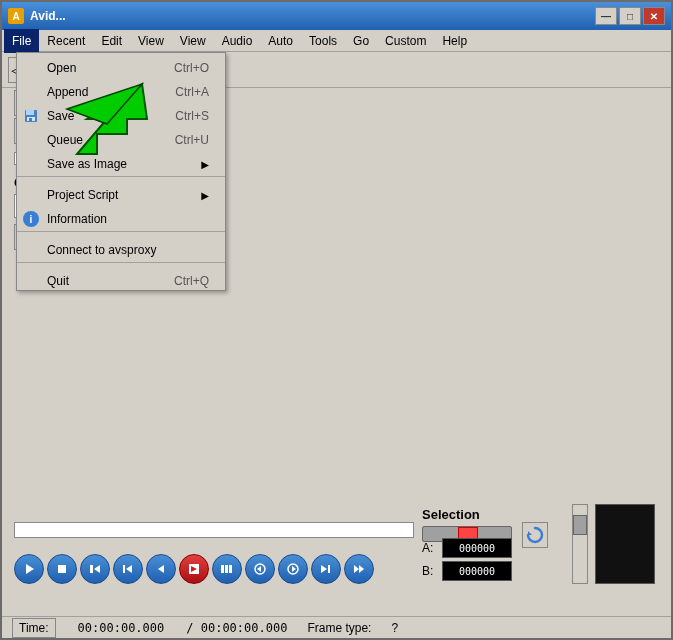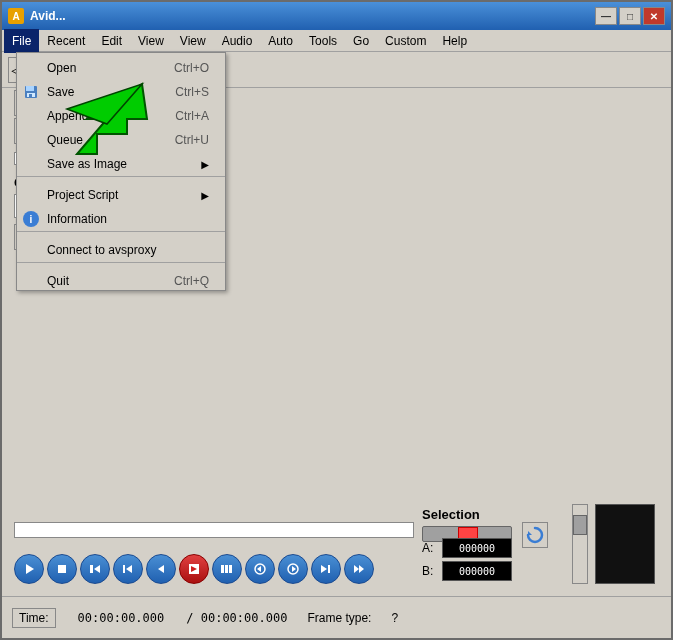--- a/index.html
+++ b/index.html
@@ -394,21 +394,21 @@
       background: #111;
       border: 1px solid #555;
     }
 
     
     .status-bar {
       position: absolute;
       bottom: 0;
       left: 0;
       width: 100%;
-      height: 42px;
+      height: 22px;
       background: #d4d0c8;
       border-top: 1px solid #a0a0a0;
       display: flex;
       align-items: center;
       padding: 0 10px;
       gap: 10px;
     }
     .status-time-label {
       font-size: 12px;
       padding: 2px 6px;
@@ -490,38 +490,38 @@
   <div class="toolbar">
     <div class="toolbar-btn">◁▷</div>
     <div class="toolbar-btn">▷▷</div>
   </div>
 
   <div class="dropdown-menu">
 
     <div class="dropdown-item">
       <span>Open</span>
       <span class="shortcut">Ctrl+O</span>
+    </div>
+
+    <div class="dropdown-item">
+      <span>Append</span>
+      <span class="shortcut">Ctrl+A</span>
     </div>
 
     <div class="dropdown-item">
       <div class="item-icon">
         <svg width="14" height="14" viewBox="0 0 14 14">
           <rect x="1" y="1" width="12" height="12" fill="#4a7fc0" rx="1"></rect>
           <rect x="2" y="1" width="8" height="5" fill="#aad4ff"></rect>
           <rect x="3" y="8" width="8" height="4" fill="#d0e8ff"></rect>
           <rect x="5" y="9" width="3" height="3" fill="#4a7fc0"></rect>
         </svg>
       </div>
       <span>Save</span>
       <span class="shortcut">Ctrl+S</span>
-    </div>
-
-    <div class="dropdown-item">
-      <span>Append</span>
-      <span class="shortcut">Ctrl+A</span>
     </div>
 
     <div class="dropdown-item">
       <span>Queue</span>
       <span class="shortcut">Ctrl+U</span>
     </div>
 
     <div class="dropdown-item">
       <span>Save as Image</span>
       <span class="arrow">▶</span>

